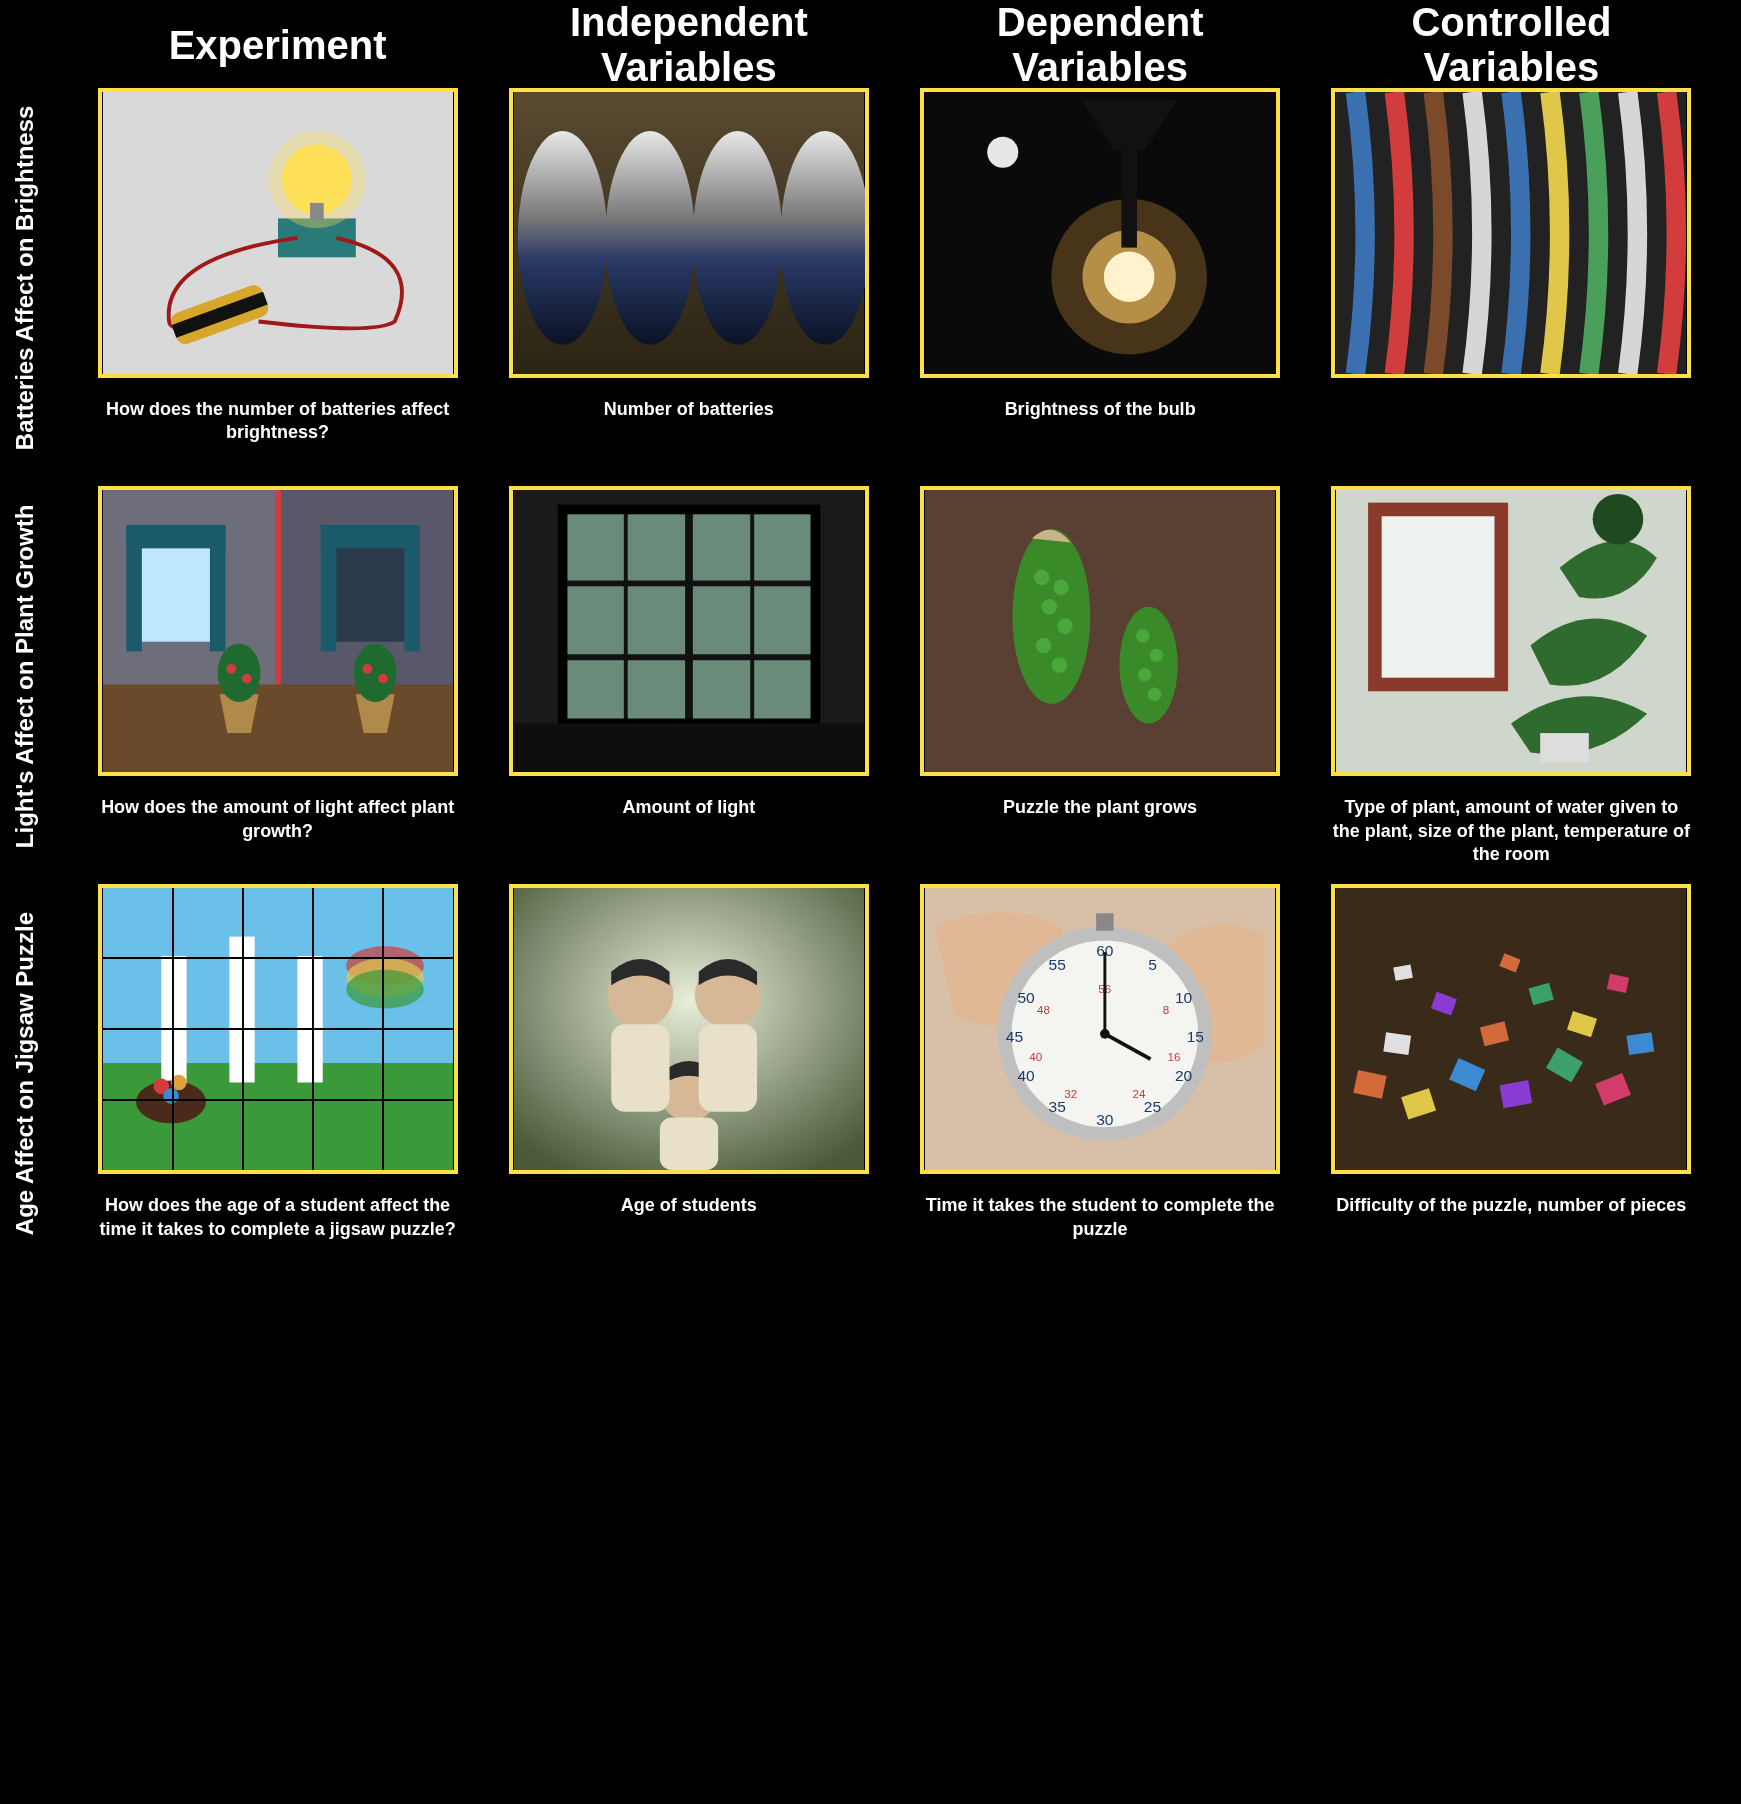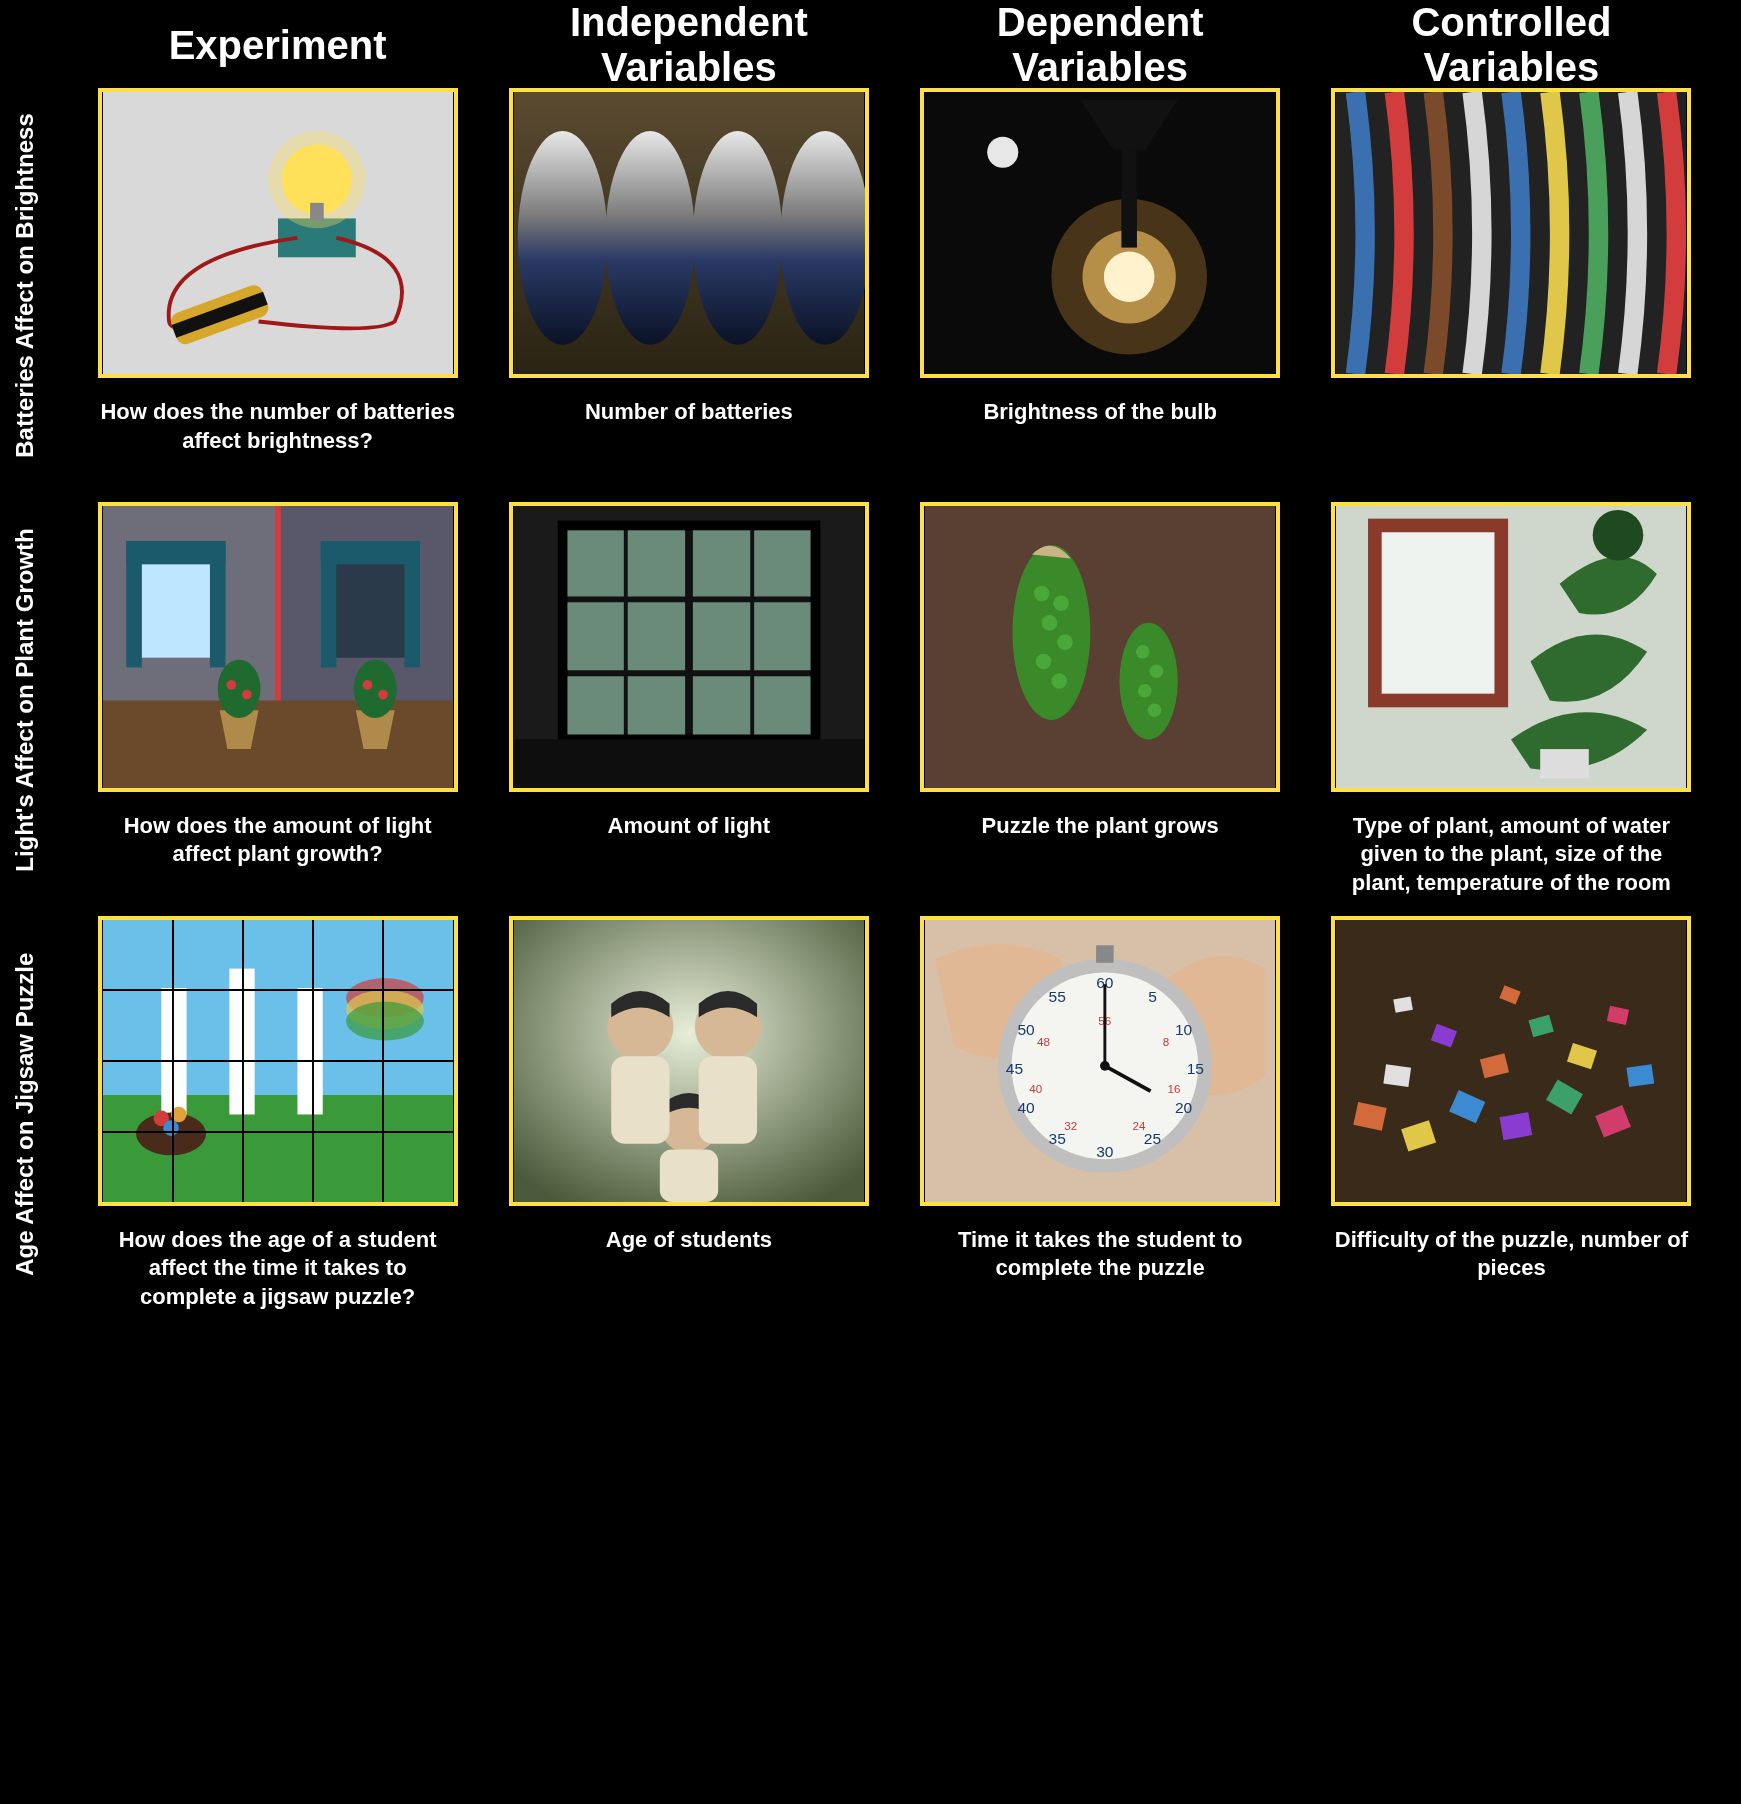--- a/index.html
+++ b/index.html
@@ -49,21 +49,21 @@
     height: 290px;
     border: 4px solid #fde047;
     display: flex;
     align-items: center;
     justify-content: center;
     overflow: hidden;
     position: relative;
   }
   .caption {
     color: #fff;
-    font-size: 22px;
+    font-size: 18px;
     font-weight: bold;
     text-align: center;
     margin-top: 20px;
     max-width: 360px;
     line-height: 1.3;
   }
   .corner { }
   
   .imgbox svg { width:100%; height:100%; display:block; }
 </style>

